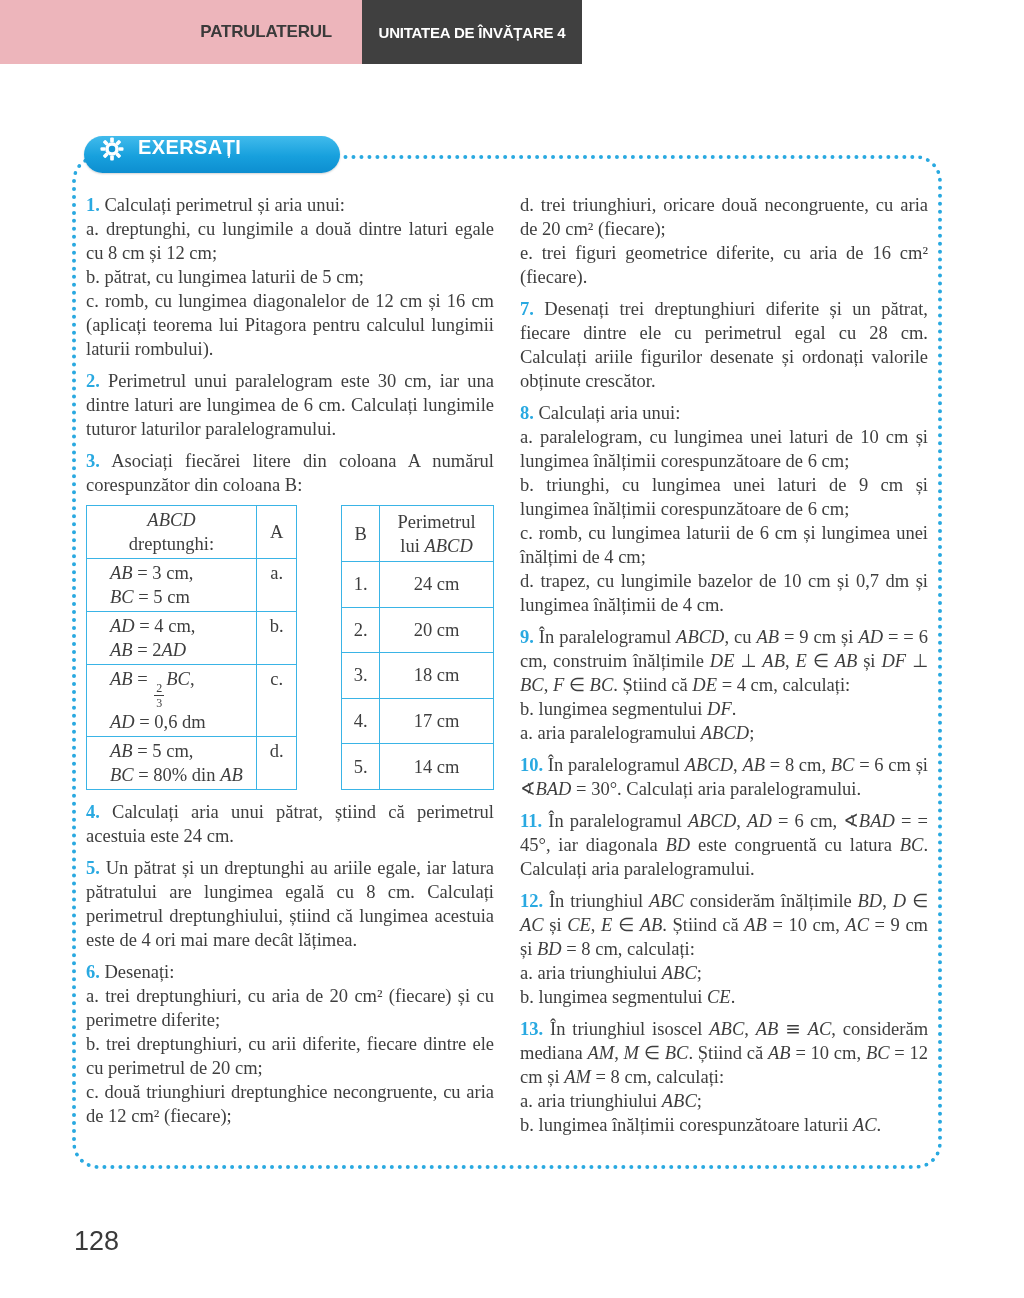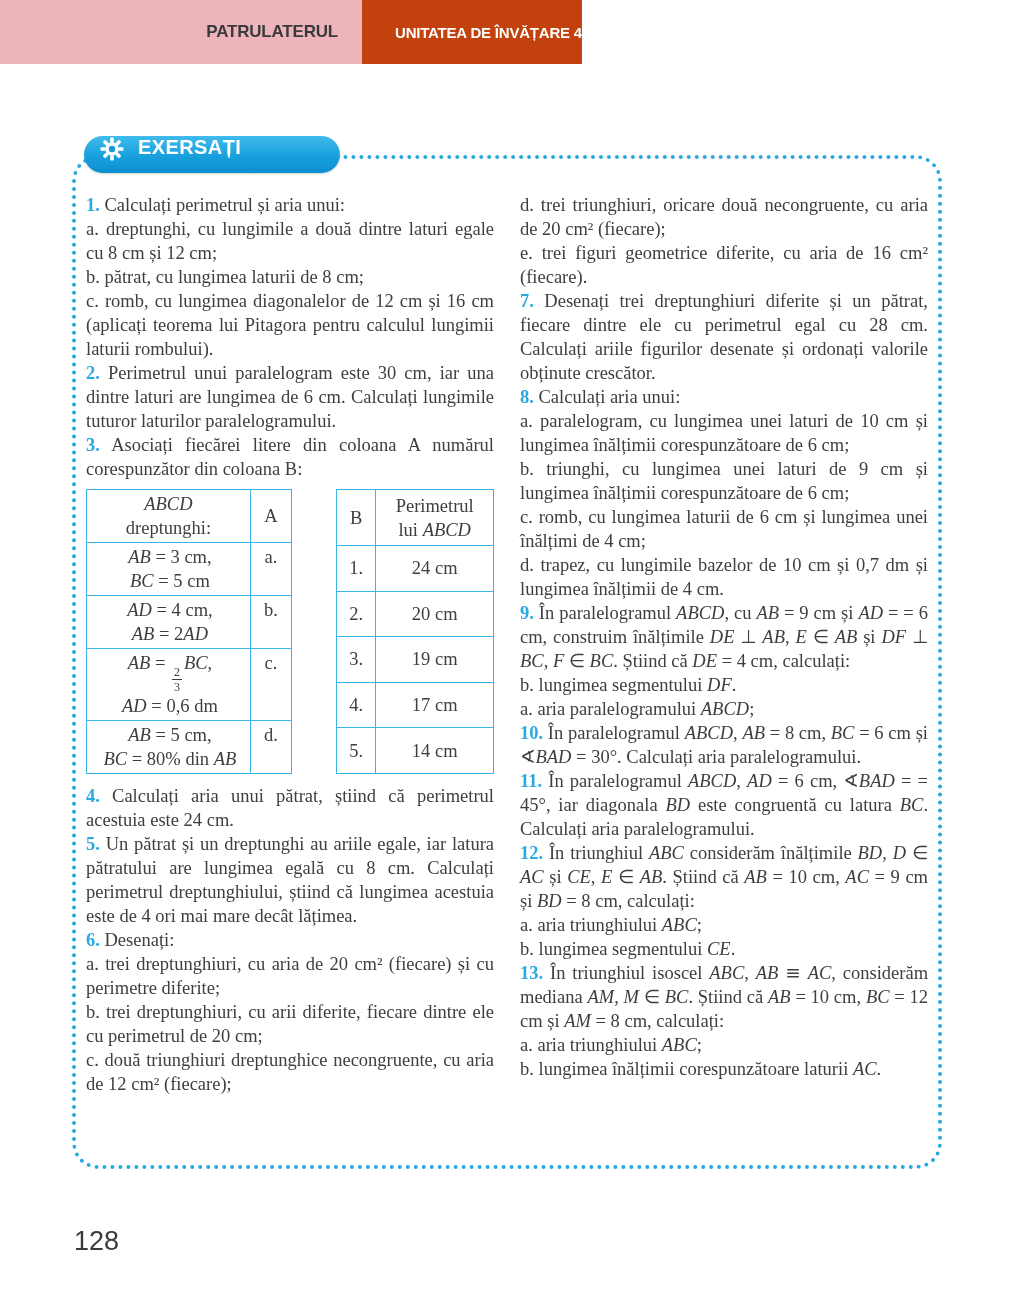--- a/index.html
+++ b/index.html
@@ -1,63 +1,63 @@
 <!DOCTYPE html>
 <html><head>
 <meta charset="utf-8">
 <style>
   html,body{margin:0;padding:0;background:#fff;}
   .page{position:relative;width:1024px;height:1298px;background:#ffffff;overflow:hidden;
         font-family:"Liberation Serif","DejaVu Serif","DejaVu Sans",serif;}
 
   
   .band-light{position:absolute;left:0;top:0;width:362px;height:64px;background:#edb5bb;
-              display:flex;align-items:center;justify-content:flex-end;padding-right:24px;box-sizing:border-box;}
+              display:flex;align-items:center;justify-content:flex-end;padding-right:30px;box-sizing:border-box;}
   .band-light span{font-family:"Liberation Sans","DejaVu Sans",sans-serif;font-weight:700;
                    font-size:17px;color:#3a3a3a;letter-spacing:-0.2px;}
-  .band-dark{position:absolute;left:362px;top:0;width:220px;height:64px;background:#c2410c;
-             display:flex;align-items:center;justify-content:flex-end;}
+  .band-dark{position:absolute;left:362px;top:0;width:220px;height:64px;background:#404040;
+             display:flex;align-items:center;justify-content:center;}
   .band-dark span{font-family:"Liberation Sans","DejaVu Sans",sans-serif;font-weight:700;
                   font-size:15px;color:#ffffff;letter-spacing:-0.2px;white-space:nowrap;}
 
   
   .pill{position:absolute;left:84px;top:136px;width:256px;height:37px;border-radius:19px;
         background:linear-gradient(180deg,#41bbec 0%,#17a0dd 55%,#0d8ed0 100%);
         display:flex;align-items:flex-start;gap:13px;padding-left:15px;box-sizing:border-box;z-index:3;
         box-shadow:0 1px 2px rgba(0,0,0,0.18);}
   .pill-title{color:#ffffff;font-family:"Liberation Sans","DejaVu Sans",sans-serif;
               font-weight:700;font-size:20px;letter-spacing:0.4px;}
   .gear{display:flex;align-items:center;}
 
   
   .dotted{position:absolute;left:72px;top:155px;width:870px;height:1014px;box-sizing:border-box;
           border:4px dotted #2aa9e0;border-radius:26px;padding:34px 10px 0 10px;}
   .cols{display:flex;gap:26px;height:100%;overflow:hidden;}
   .col{width:408px;}
 
   
   .p{margin:0;text-align:justify;font-size:18.5px;line-height:24px;color:#3e3e3e;}
-  .ex{margin-top:0;}
+  .ex{margin-top:8px;}
   .ex:first-child{margin-top:0;}
   .num{color:#29a9e1;font-weight:700;}
   .sym{font-family:"DejaVu Sans","Liberation Sans",sans-serif;}
 
   
   .frac{display:inline-flex;flex-direction:column;align-items:center;vertical-align:-0.55em;
         font-size:12px;line-height:1.05;font-style:normal;margin:0 2px;}
   .fn{border-bottom:1.3px solid #3e3e3e;padding:0 2px 1px 2px;}
   .fd{padding-top:1px;}
 
   
   .tables{display:flex;gap:44px;margin:8px 0 10px 0;}
   .mt{border-collapse:collapse;font-size:18.5px;line-height:24px;color:#3e3e3e;}
   .mt th,.mt td{border:1.6px solid #3ab4e6;padding:2px 6px;}
   .mt th{text-align:center;vertical-align:middle;height:46px;font-weight:400;}
   .mtA .tmain{width:166px;}
-  .mtA td.tmain{text-align:center;padding-left:9px;}
+  .mtA td.tmain{text-align:left;padding-left:23px;}
   .mtA .tkey{width:32px;text-align:center;}
   .mtA td.tkey{vertical-align:top;}
   .mtB .tkey{width:32px;text-align:center;}
   .mtB .tval{width:116px;text-align:center;}
   .mtB td{height:38px;vertical-align:middle;}
 
   
   .pagenum{position:absolute;left:74px;top:1226px;font-family:"Liberation Sans","DejaVu Sans",sans-serif;
            font-size:27px;color:#3a3a3a;}
 </style>
@@ -92,21 +92,21 @@
     </span>
     <span class="pill-title">EXERSAȚI</span>
   </div>
 
   <div class="dotted">
     <div class="cols">
       <div class="col">
           <div class="ex">
             <p class="p"><span class="num">1.</span> Calculați perimetrul și aria unui:</p>
             <p class="p">a. dreptunghi, cu lungimile a două dintre laturi egale cu 8 cm și 12 cm;</p>
-            <p class="p">b. pătrat, cu lungimea laturii de 8 cm;</p>
+            <p class="p">b. pătrat, cu lungimea laturii de 5 cm;</p>
             <p class="p">c. romb, cu lungimea diagonalelor de 12 cm și 16 cm (aplicați teorema lui Pitagora pentru calculul lungimii laturii rombului).</p>
           </div>
           <div class="ex">
             <p class="p"><span class="num">2.</span> Perimetrul unui paralelogram este 30 cm, iar una dintre laturi are lungimea de 6 cm. Calculați lungimile tuturor laturilor paralelogramului.</p>
           </div>
           <div class="ex">
             <p class="p"><span class="num">3.</span> Asociați fiecărei litere din coloana A numărul corespunzător din coloana B:</p>
           </div>
           <div class="tables">
             <table class="mt mtA">
@@ -145,21 +145,21 @@
                 <tr>
                   <td class="tkey">1.</td>
                   <td class="tval">24 cm</td>
                 </tr>
                 <tr>
                   <td class="tkey">2.</td>
                   <td class="tval">20 cm</td>
                 </tr>
                 <tr>
                   <td class="tkey">3.</td>
-                  <td class="tval">19 cm</td>
+                  <td class="tval">18 cm</td>
                 </tr>
                 <tr>
                   <td class="tkey">4.</td>
                   <td class="tval">17 cm</td>
                 </tr>
                 <tr>
                   <td class="tkey">5.</td>
                   <td class="tval">14 cm</td>
                 </tr>
               </tbody>

